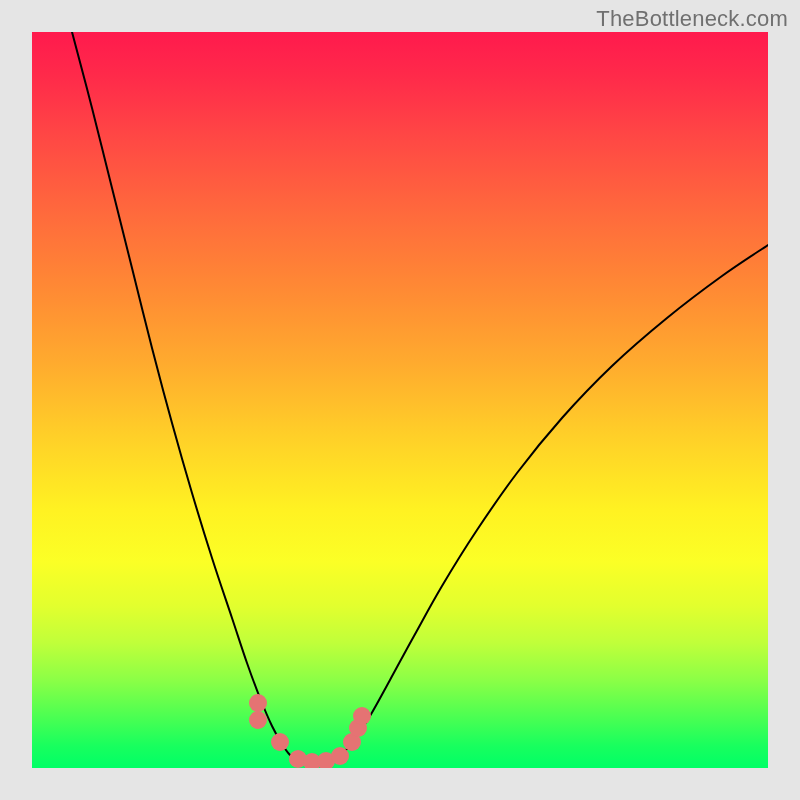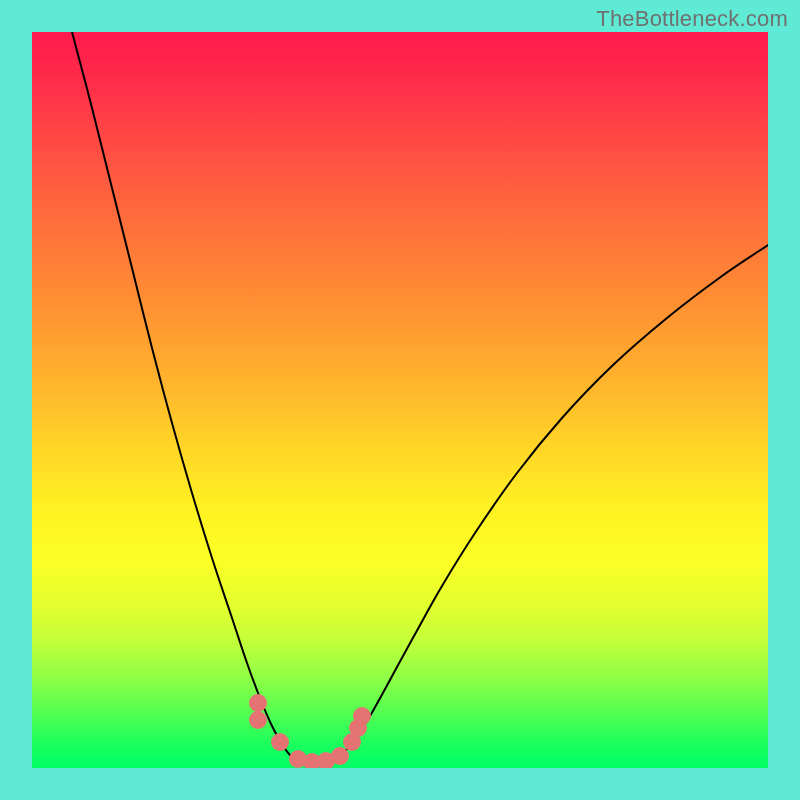--- a/index.html
+++ b/index.html
@@ -8,21 +8,21 @@
     width: 800px;
     height: 800px;
     overflow: hidden;
     background: #000;
     font-family: Arial, Helvetica, sans-serif;
   }
   .frame {
     position: relative;
     width: 800px;
     height: 800px;
-    background: #5eead4;
+    background: #e5e5e5;
   }
   .plot {
     position: absolute;
     left: 32px;
     top: 32px;
     width: 736px;
     height: 736px;
     
     background: linear-gradient(to bottom,
       #ff1a4d 0%,

